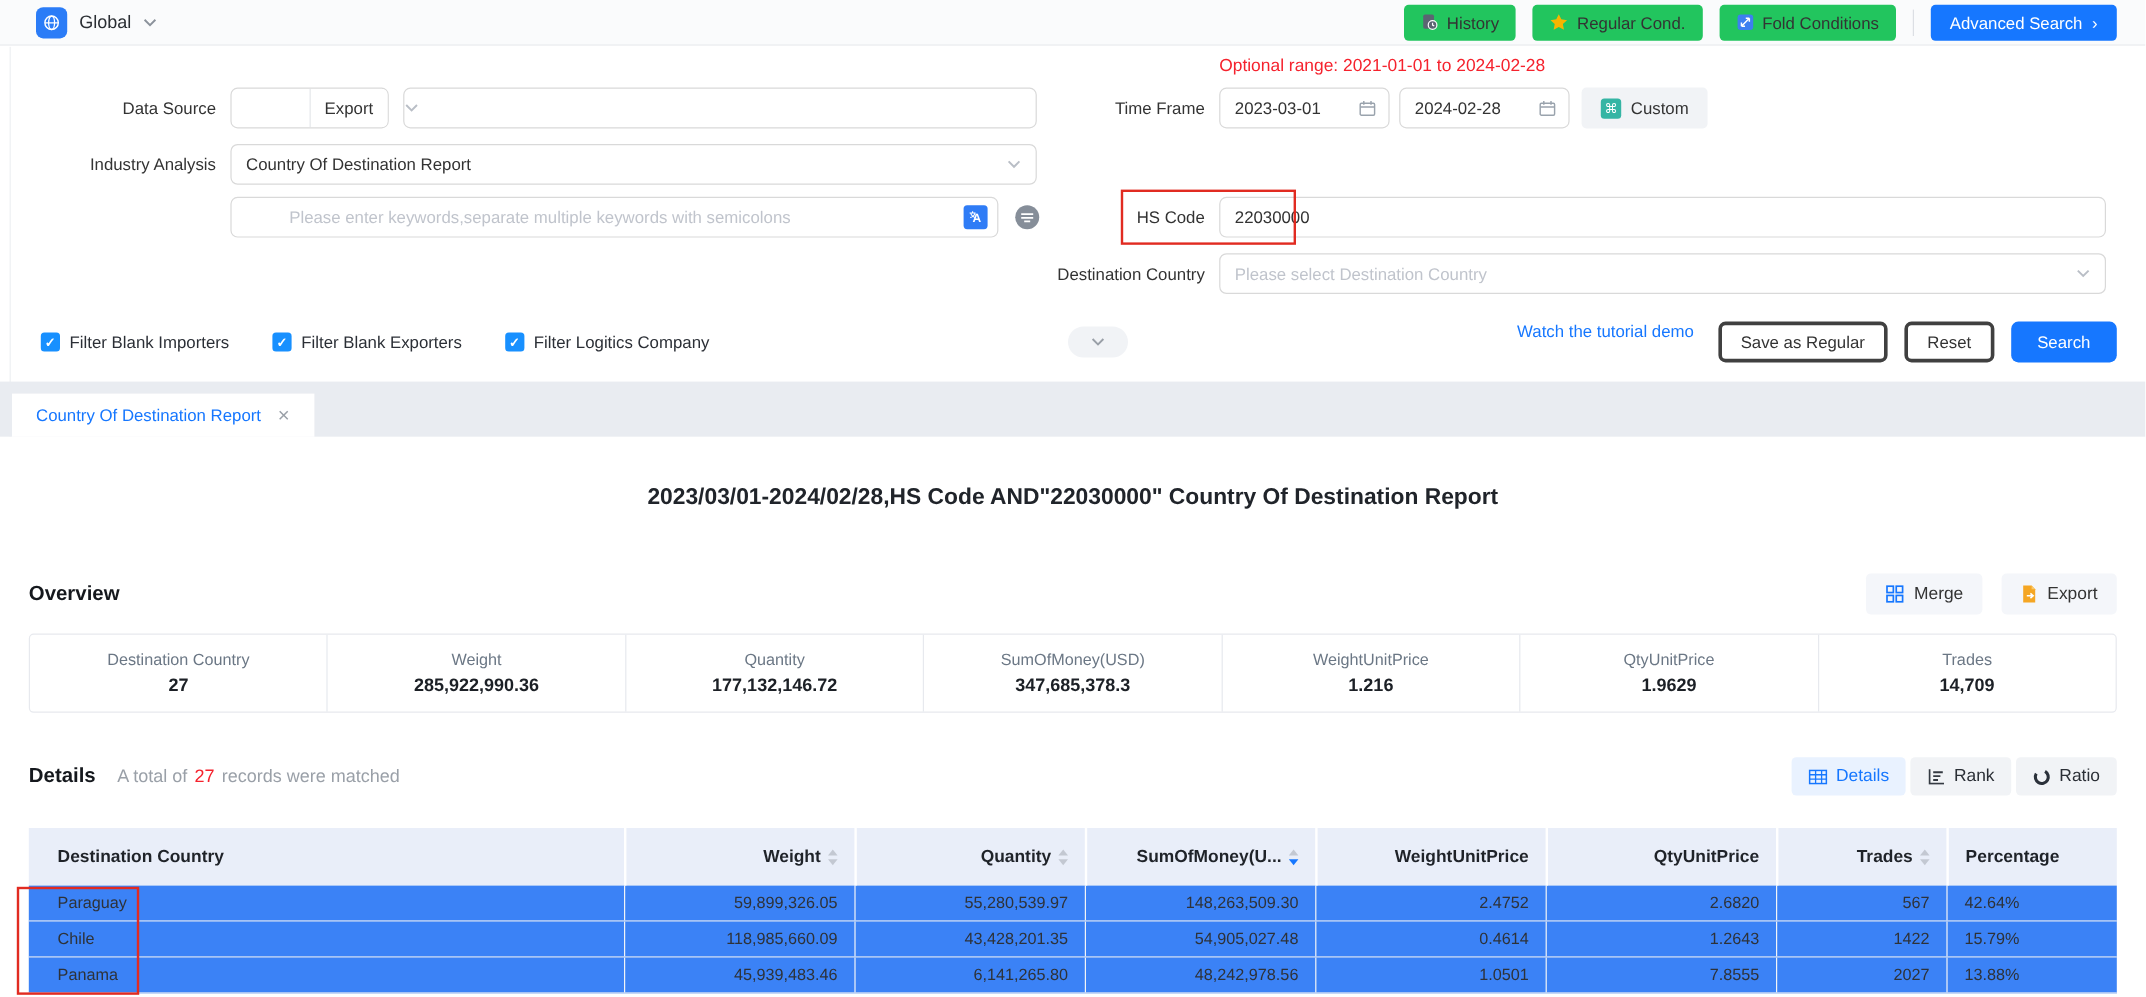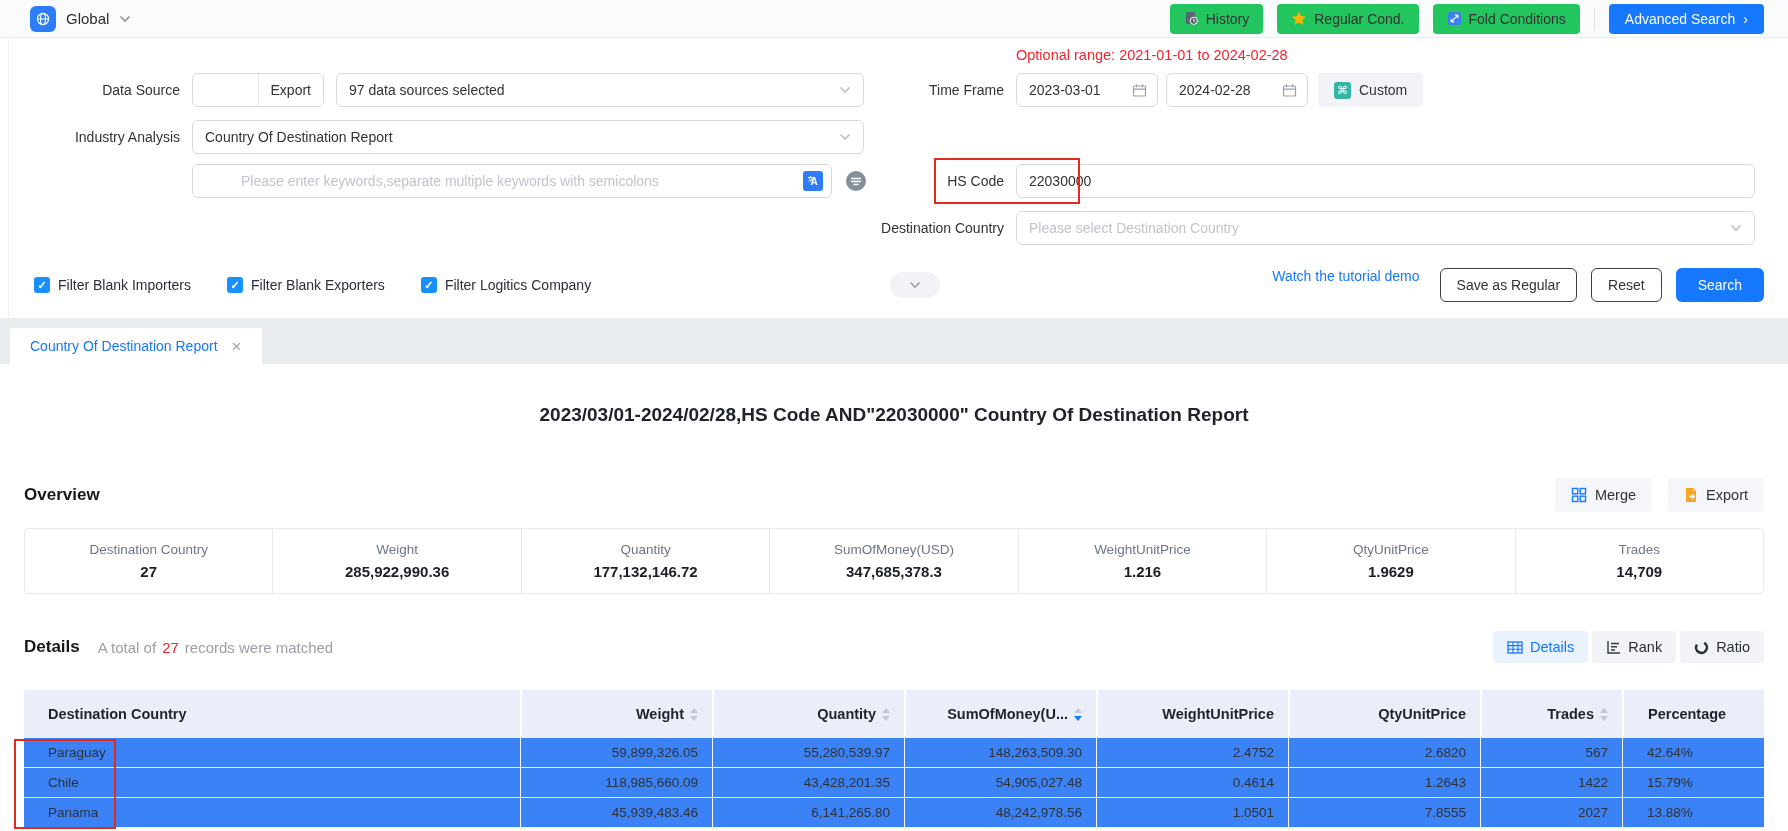--- a/index.html
+++ b/index.html
@@ -55,21 +55,21 @@
   .circle-icon { position:absolute; width:24px; height:24px; top:5px; }
   .cb-row { position:absolute; left:34px; display:flex; gap:36px; height:34px; align-items:center; }
   .cb-item { display:flex; align-items:center; gap:8px; cursor:pointer; }
   .cb-box { width:16px; height:16px; border-radius:3px; background:#1890ff; color:#fff; font-size:11px;
     font-weight:bold; display:flex; align-items:center; justify-content:center; }
   .cb-label { font-size:14px; color:#2b2f36; }
   .collapse-pill { position:absolute; left:890px; top:4px; width:50px; height:26px; border-radius:13px;
     background:#f1f3f6; border:none; display:flex; align-items:center; justify-content:center; cursor:pointer; }
   .actions { position:absolute; right:24px; top:0; height:34px; display:flex; align-items:flex-start; gap:14px; }
   .link { font-size:14px; color:#1677ff; text-decoration:none; margin-right:6px; }
-  .btn-plain { height:34px; padding:0 16px; border:1px solid #404040; border-radius:6px; background:#fff;
+  .btn-plain { height:34px; padding:0 16px; border:3px solid #404040; border-radius:6px; background:#fff;
     font-family:inherit; font-size:14px; color:#333; cursor:pointer; }
   .btn-primary { height:34px; padding:0 22px; border:none; border-radius:6px; background:#1677ff;
     color:#fff; font-family:Liberation Sans, sans-serif; font-size:14px; cursor:pointer; }
 
   
   .tabstrip { position:absolute; left:0; top:318px; width:1788px; height:46px; background:#e9ecf1; }
   .tab { position:absolute; left:10px; top:10px; height:36px; width:252px; background:#fff;
     display:flex; align-items:center; gap:14px; padding:0 16px 0 20px; cursor:pointer; }
   .tab-label { font-size:14px; color:#1677ff; white-space:nowrap; }
   .tab-close { color:#9aa0a8; font-size:17px; line-height:1; cursor:pointer; }
@@ -103,21 +103,21 @@
   .tbl { position:absolute; left:24px; top:326px; width:1740px; }
   .t-hrow { display:flex; height:48px; background:#e9eef9; align-items:stretch; }
   .t-hcell { display:flex; align-items:center; font-size:14.5px; font-weight:bold; color:#1f2329; }
   .t-hcell + .t-hcell { border-left:2px solid #fff; }
   .t-row { display:flex; height:30px; border-bottom:1px solid #eef0f3; background:#3b82f6; }
   .t-cell { display:flex; align-items:center; font-size:13.5px; color:#2e3238; }
   .t-cell + .t-cell { border-left:1px solid #f2f4f7; }
   .c0 { width:496px; justify-content:flex-start; padding-left:24px; }
   .c1,.c2,.c3,.c4,.c5 { width:192px; justify-content:flex-end; padding-right:14px; }
   .c6 { width:142px; justify-content:flex-end; padding-right:14px; }
-  .c7 { width:122px; justify-content:flex-start; padding-left:24px; }
+  .c7 { width:122px; justify-content:flex-start; padding-left:14px; }
   .sorter { display:flex; flex-direction:column; margin-left:6px; cursor:pointer; }
   .car { width:0; height:0; border:4px solid transparent; }
   .car.up { border-bottom:5px solid #c3c8d2; border-top:none; margin-bottom:3px; }
   .car.dn { border-top:5px solid #c3c8d2; border-bottom:none; }
   .car.dn.active { border-top-color:#1677ff; }
 
   
   .annot { position:absolute; border:2px solid #e12b21; pointer-events:none; z-index:50; }
 </style>
 </head>
@@ -173,21 +173,20 @@
     <div class="opt-range">Optional range: 2021-01-01 to 2024-02-28</div>
 
     <div class="frow" style="top:34px;">
       <span class="flabel" style="left:0;width:180px;">Data Source</span>
       <div class="seg" style="left:192px;width:132px;">
         <button class="seg-btn active">Import</button>
         <span class="seg-sep"></span>
         <button class="seg-btn">Export</button>
       </div>
       <div class="ctl" style="left:336px;width:528px;">
-        <span class="val">97 data sources selected</span>
         <svg class="chev" width="12" height="8" viewBox="0 0 12 8">
             <path d="M1.5 1.5 L6 6 L10.5 1.5" fill="none" stroke="#b9bec6" stroke-width="1.6"></path>
           </svg>
       </div>
       <span class="flabel" style="left:860px;width:144px;">Time Frame</span>
       <div class="ctl date-box" style="left:1016px;width:142px;">
         <input class="txt-input" readonly="" value="2023-03-01" style="">
         <svg width="15" height="15" viewBox="0 0 15 15">
             <rect x="1.5" y="3" width="12" height="10" rx="1" fill="none" stroke="#9aa3ad" stroke-width="1.2"></rect>
             <path d="M1.5 6.2h12 M4.5 1.2v3 M10.5 1.2v3" stroke="#9aa3ad" stroke-width="1.2"></path>

